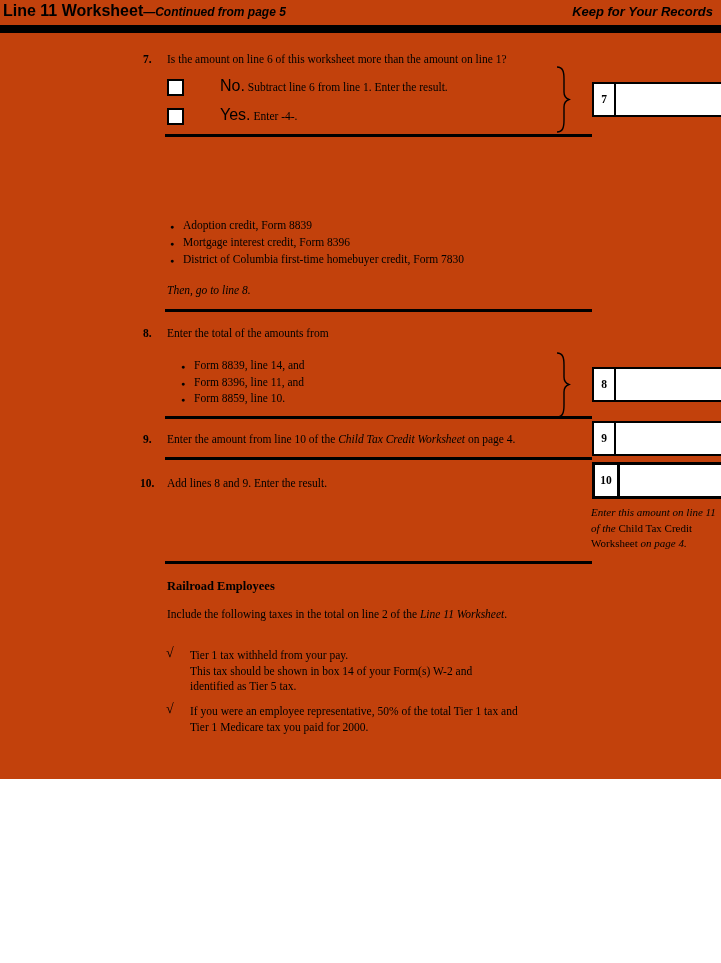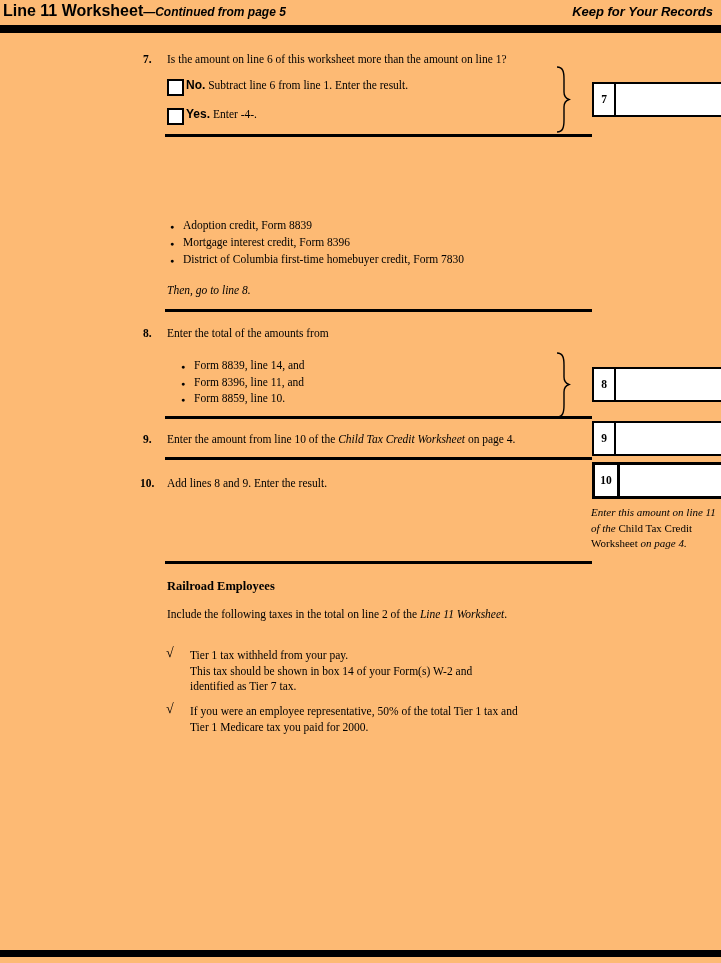--- a/index.html
+++ b/index.html
@@ -1,35 +1,35 @@
 <!DOCTYPE html>
 <html><head>
 <meta charset="utf-8">
 <style>
   html,body{margin:0;padding:0;background:#fff;}
   #page{
-    position:relative;width:721px;height:963px;background:#fdba74;color:#000;
+    position:relative;width:721px;height:779px;background:#c2410c;color:#000;
     font-family:"Liberation Serif","DejaVu Serif",serif;font-size:11.5px;line-height:15px;
     overflow:hidden;
   }
   .abs{position:absolute;}
   
   .hdr-title{left:3px;top:1px;font-family:"Liberation Sans","DejaVu Sans",sans-serif;font-weight:bold;font-size:16px;line-height:20px;white-space:nowrap;}
   .hdr-cont{font-size:12px;font-style:italic;}
   .hdr-keep{right:8px;top:4px;font-family:"Liberation Sans","DejaVu Sans",sans-serif;font-weight:bold;font-style:italic;font-size:13px;white-space:nowrap;}
   .bar{left:0;width:721px;background:#000;}
   .bar-top{top:25px;height:8px;}
   .bar-bottom{top:950px;height:7px;}
   
   .rule{left:165px;width:427px;height:3px;background:#000;}
   
   .inum{font-weight:bold;white-space:nowrap;}
   
   .cb{width:13px;height:13px;border:2px solid #000;background:#fff;}
-  .cb-label{font-family:"Liberation Sans","DejaVu Sans",sans-serif;font-weight:bold;font-size:12px;}
+  .cb-label{font-family:"Liberation Sans","DejaVu Sans",sans-serif;font-weight:normal;font-size:16px;margin-left:34px;}
   
   .amtbox{left:592px;width:140px;border:2px solid #000;box-sizing:border-box;display:flex;background:#fff;}
   .amtbox .num{width:20px;border-right:2px solid #000;display:flex;align-items:center;justify-content:center;font-weight:bold;font-size:11.5px;}
   .amtbox .entry{flex:1;}
   .amtbox.thick{border-width:3px;}
   .amtbox.thick .num{border-right-width:3px;width:22px;}
   .bullet-list div{white-space:nowrap;}
   .bul{display:inline-block;width:13px;}
   .it{font-style:italic;}
   .note{font-style:italic;font-size:11px;line-height:15.5px;}
@@ -122,21 +122,21 @@
   <div class="abs rule" style="top:561px;"></div>
 
   <div class="abs rr-head nw" style="left:167px;top:579px;">Railroad Employees</div>
 
   <div class="abs" style="left:167px;top:607px;width:448px;line-height:15.5px;"><span>Include the following taxes in the total on line 2 of the </span><span class="it">Line 11 Worksheet</span><span>.</span></div>
 
   <div class="abs chk" style="left:166px;top:645px;">√</div>
   <div class="abs" style="left:190px;top:648px;line-height:15.7px;">
     <div class="rr-line nw">Tier 1 tax withheld from your pay.</div>
     <div class="rr-line nw">This tax should be shown in box 14 of your Form(s) W-2 and</div>
-    <div class="rr-line nw">identified as  Tier 7 tax.</div>
+    <div class="rr-line nw">identified as  Tier 5 tax.</div>
   </div>
 
   <div class="abs chk" style="left:166px;top:701px;">√</div>
   <div class="abs" style="left:190px;top:704px;line-height:15.7px;">
     <div class="rr-line nw">If you were an employee representative, 50% of the total Tier 1 tax and</div>
     <div class="rr-line nw">Tier 1 Medicare tax you paid for 2000.</div>
   </div>
 
   <div class="abs bar bar-bottom"></div>
 

